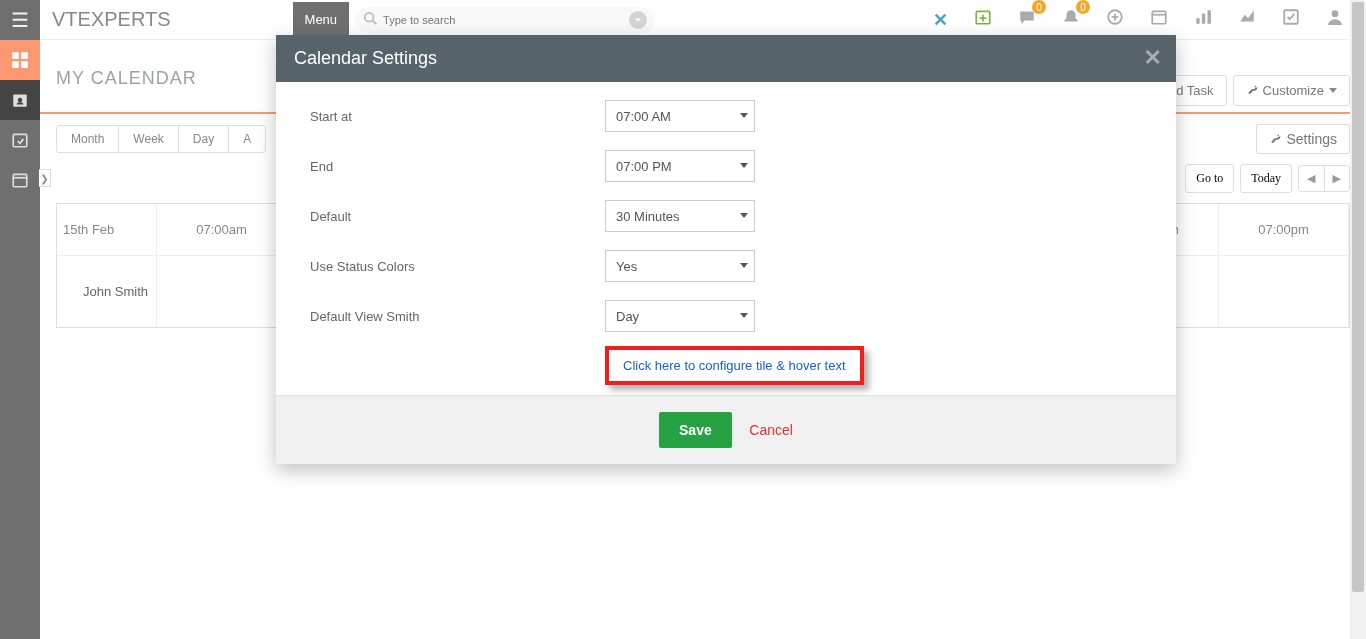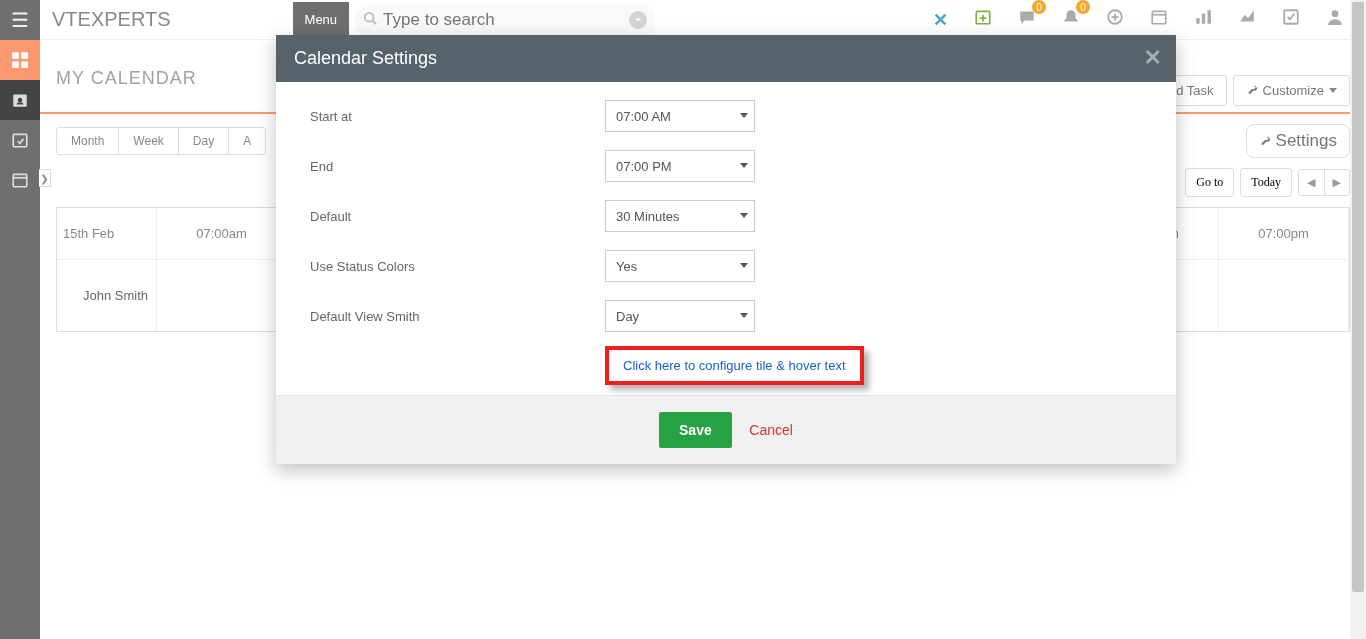--- a/index.html
+++ b/index.html
@@ -11,38 +11,38 @@
 .left-rail .hamburger { height: 40px; display:flex; align-items:center; justify-content:center; color:#eee; font-size:20px; cursor:pointer; }
 .left-rail .item { height:40px; display:flex; align-items:center; justify-content:center; color:#ddd; font-size:18px; cursor:pointer; }
 .left-rail .item.active { background:#fd9972; color:#fff; }
 .left-rail .item.dark { background:#444; }
 
 .main { flex:1; display:flex; flex-direction:column; position:relative; }
 .topbar { height:40px; border-bottom:1px solid #eee; display:flex; align-items:center; }
 .logo { padding:0 12px; font-size:20px; letter-spacing:0; color:#888; font-weight:400; }
 .menu-btn { background:#6f6f6f; color:#fff; margin-left:110px; padding:10px 12px; font-size:13px; cursor:pointer; }
 .search-box { margin-left:6px; display:flex; align-items:center; background:#fff; border-radius:14px; padding:4px 8px; color:#bbb; width:300px; background:#f9f9f9; }
-.search-box input { border:none; outline:none; background:transparent; font-size:17px; color:#c2410c; flex:1; padding:2px 6px; }
+.search-box input { border:none; outline:none; background:transparent; font-size:11px; color:#c2410c; flex:1; padding:2px 6px; }
 .search-box .circle { width:18px; height:18px; border-radius:50%; background:#d4d4d4; color:#fff; display:flex; align-items:center; justify-content:center; font-size:11px; }
 .topbar-right { margin-left:auto; display:flex; align-items:center; gap:26px; padding-right:22px; color:#aaa; font-size:18px; }
 .topbar-right .ico { position:relative; cursor:pointer; }
 .topbar-right .badge { position:absolute; top:-8px; right:-10px; background:#f4a62a; color:#fff; border-radius:8px; min-width:14px; height:14px; padding:0 3px; font-size:10px; display:flex; align-items:center; justify-content:center; }
 
 .subhead { display:flex; align-items:center; padding:10px 16px 6px 16px; border-bottom:2px solid #fd9972; }
 .subhead h2 { font-size:18px; color:#9fa1a4; font-weight:400; letter-spacing:1px; }
 .subhead .spacer { flex:1; }
 .subhead .tool-btn { border:1px solid #ddd; border-radius:3px; padding:7px 12px; margin-left:6px; color:#777; font-size:13px; cursor:pointer; display:inline-flex; align-items:center; gap:5px;margin-top:25px;}
 .caret-down { width:0; height:0; border-left:4px solid transparent; border-right:4px solid transparent; border-top:5px solid #888; }
 
 .view-row { display:flex; align-items:center; padding:10px 16px; position:relative; }
 .tab-group { display:flex; border:1px solid #ddd; border-radius:3px; overflow:hidden; }
 .tab-group .tab { padding:6px 14px; font-size:12px; color:#888; border-right:1px solid #ddd; cursor:pointer; }
 .tab-group .tab:last-child { border-right:none; }
 .view-row .right-tools { margin-left:auto; display:flex; align-items:center; gap:6px; }
-.settings-btn { border:1px solid #ddd; border-radius:8px; padding:6px 12px; color:#777; font-size:17px; cursor:pointer; display:inline-flex; align-items:center; gap:5px;}
+.settings-btn { border:1px solid #ddd; border-radius:2px; padding:6px 12px; color:#777; font-size:14px; cursor:pointer; display:inline-flex; align-items:center; gap:5px;}
 .expand-chev { position:absolute; left:-1px; top:55px; width:12px; height:18px; border:1px solid #ddd; border-left:0; display:flex; align-items:center; justify-content:center; font-size:10px; color:#888; background:#fff; cursor:pointer;}
 
 .nav-row { display:flex; align-items:center; justify-content:flex-end; padding:0 16px 10px 16px; gap:6px; }
 .nav-row .pill { border:1px solid #ddd; border-radius:3px; padding:6px 10px; font-size:12px; color:#000000; cursor:pointer;font-family:Liberation Serif, serif; }
 .nav-row .arrows { display:flex; border:1px solid #ddd; border-radius:3px; overflow:hidden; }
 .nav-row .arrows span { padding:6px 8px; border-right:1px solid #ddd; color:#999; cursor:pointer; font-size:11px; }
 .nav-row .arrows span:last-child { border-right:none; }
 
 .cal { margin:0 16px; border:1px solid #ddd; }
 .cal .head, .cal .row { display:flex; }

